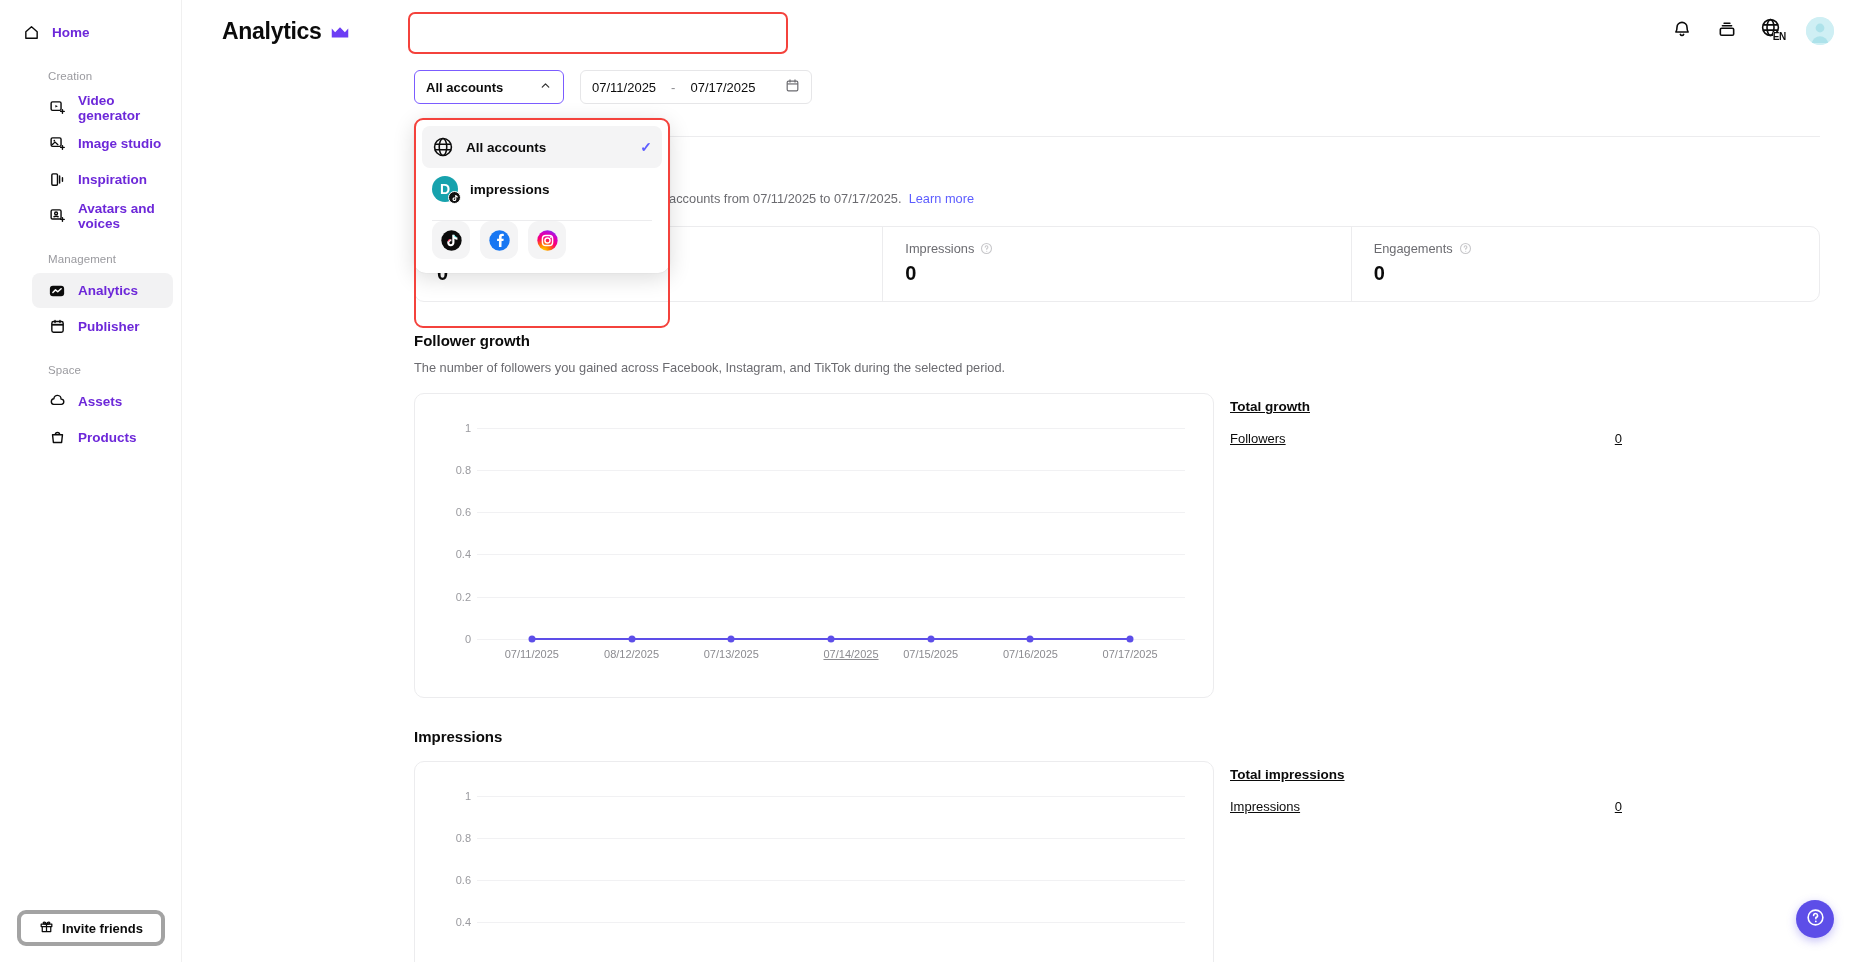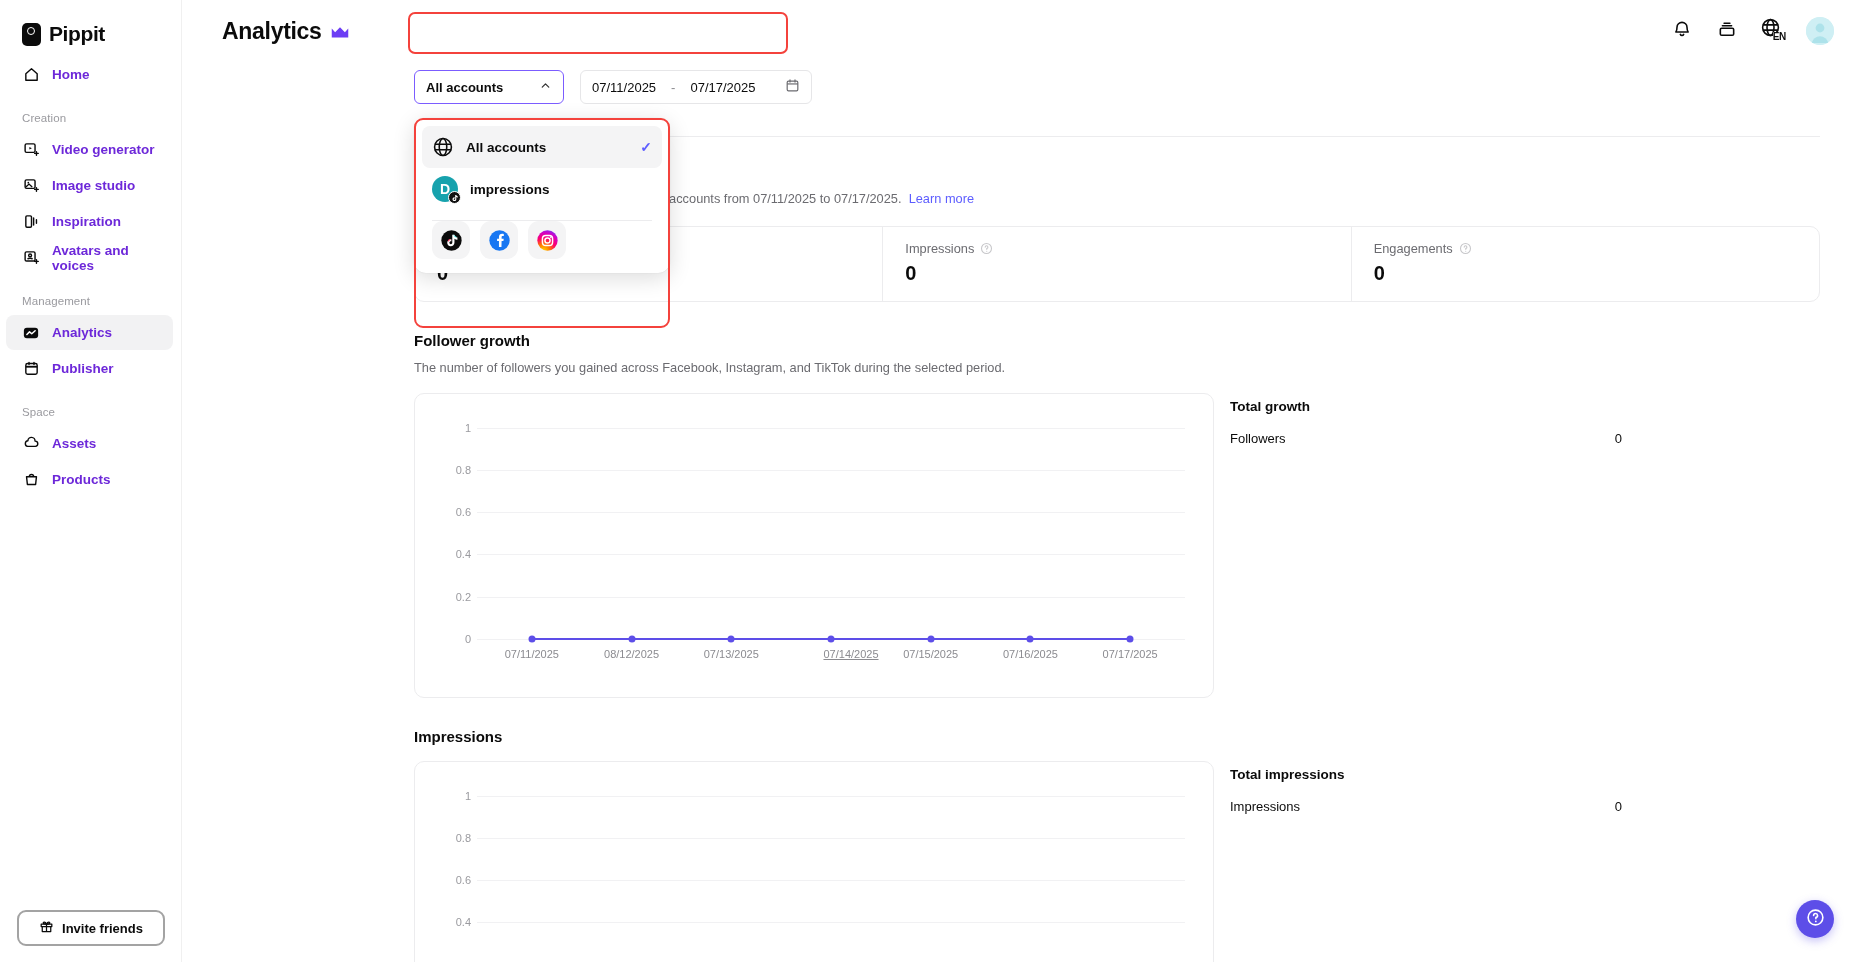--- a/index.html
+++ b/index.html
@@ -23,39 +23,39 @@
     width: 19px; height: 23px; background: #0b0b0b; border-radius: 5px;
     position: relative; flex: 0 0 19px;
   }
   .brand-mark::after {
     content: ""; position: absolute; top: 4px; left: 4.5px;
     width: 6px; height: 6px; border-radius: 50%;
     border: 1.6px solid #ffffff;
   }
   .brand-name { font-size: 21px; font-weight: 700; letter-spacing: -0.4px; color: #0b0b0b; }
 
-  .nav-group { margin-top: 6px; }
+  .nav-group { margin-top: 6px; padding-left: 26px; }
   .nav-label {
     font-size: 11.5px; color: #9a9a9f; padding: 14px 0 7px 22px;
     letter-spacing: 0.1px;
   }
   .nav-item {
     display: flex; align-items: center; gap: 12px;
     height: 35px; margin: 1px 8px 1px 6px; padding-left: 16px;
     border-radius: 8px; cursor: pointer;
     font-size: 13.5px; font-weight: 600; color: #6d28d9;
   }
   .nav-item.active { background: #f2f2f3; }
   .nav-item .ico { width: 18px; height: 18px; flex: 0 0 18px; display: flex; align-items: center; justify-content: center; }
   .nav-item .ico svg { display: block; }
 
   .invite-wrap { position: absolute; bottom: 16px; left: 0; width: 182px; display: flex; justify-content: center; }
   .invite-btn {
     display: flex; align-items: center; justify-content: center; gap: 8px;
-    width: 148px; height: 36px; border: 2px solid #a3a3a3; border-radius: 9px;
+    width: 148px; height: 36px; border: 4px solid #a3a3a3; border-radius: 9px;
     background: #fff; font-size: 13px; font-weight: 700; color: #0b0b0b; cursor: pointer;
   }
 
   
   .main { flex: 1; height: 962px; position: relative; overflow: hidden; }
 
   .topbar {
     height: 62px; display: flex; align-items: center;
     padding: 0 26px 0 40px; justify-content: space-between;
   }
@@ -147,21 +147,21 @@
   .stat-name { font-size: 12.8px; color: #6b6b70; display: flex; align-items: center; gap: 6px; }
   .stat-val { font-size: 20px; font-weight: 700; margin-top: 6px; }
   .q { width: 13px; height: 13px; opacity: .55; }
 
   .chart-block { margin-top: 30px; }
   .chart-row { display: flex; gap: 16px; margin-top: 16px; }
   .chart-card {
     width: 800px; height: 305px; border: 1px solid #ececee; border-radius: 10px;
     position: relative; padding: 16px 22px;
   }
-  .totals { padding-top: 6px; width: 400px; }
+  .totals { padding-top: 6px; width: 400px; text-decoration: underline; }
   .totals-title { font-size: 13.5px; font-weight: 700; }
   .totals-row {
     display: flex; justify-content: space-between; align-items: center;
     font-size: 13px; margin-top: 17px; padding-right: 8px;
   }
 
   .plot { position: relative; width: 100%; height: 100%; }
   .ytick {
     position: absolute; left: 0; width: 34px; text-align: right;
     font-size: 11px; color: #9a9a9f; transform: translateY(-50%);
@@ -182,24 +182,20 @@
     align-items: center; justify-content: center; cursor: pointer;
     box-shadow: 0 3px 10px rgba(93,78,232,0.35);
   }
 </style>
 </head>
 <body>
 
 <div class="app">
 
   <aside class="sidebar">
-    <div class="brand">
-      <div class="brand-mark"></div>
-      <div class="brand-name">Pippit</div>
-    </div>
 
     <div class="nav-item">
       <span class="ico">
         <svg width="17" height="17" viewBox="0 0 24 24" fill="none" stroke="#0b0b0b" stroke-width="2" stroke-linejoin="round">
             <path d="M4 11 L12 4 L20 11 V20 H4 Z"></path>
           </svg>
       </span>
       <span>Home</span>
     </div>
 

